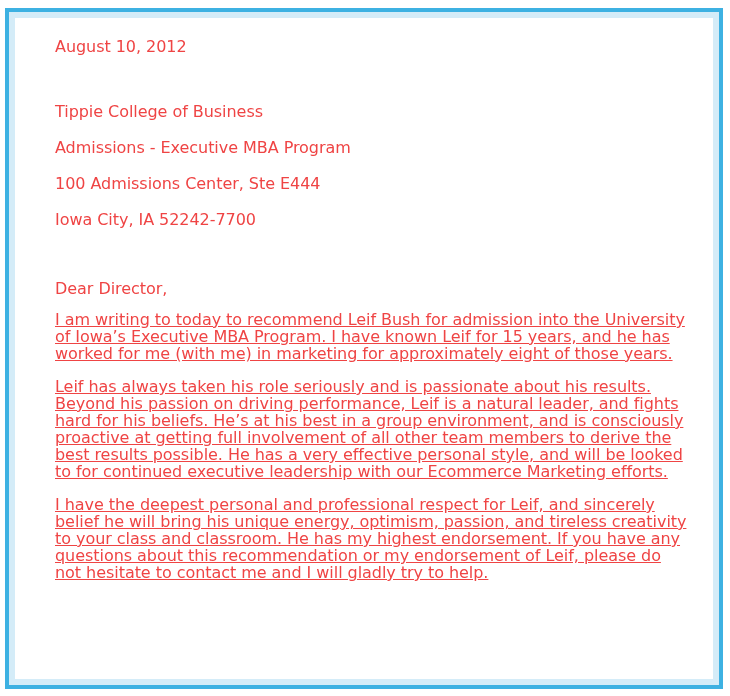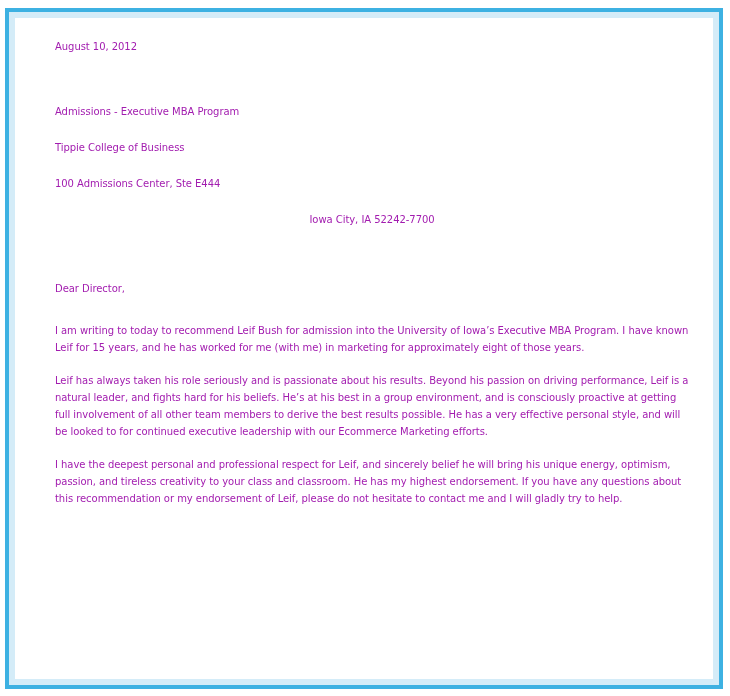--- a/index.html
+++ b/index.html
@@ -26,54 +26,54 @@
     box-sizing: border-box;
     border: 6px solid #d4ecf8;
     background: #ffffff;
   }
   .letter-content {
     box-sizing: border-box;
     width: 100%;
     height: 100%;
     padding: 20px 24px 18px 40px;
     font-family: "DejaVu Sans", "Liberation Sans", sans-serif;
-    font-size: 10px;
+    font-size: 16px;
     line-height: 17px;
     letter-spacing: -0.05px;
-    color: #a21caf;
+    color: #ef4444;
     overflow: hidden;
   }
   .date-line {
     margin: 0 0 48px 0;
   }
   .recipient-line {
     margin: 0 0 19px 0;
   }
   .recipient-line.last {
     margin-bottom: 52px;
-    text-align: center;
   }
   .salutation {
-    margin: 0 0 25px 0;
+    margin: 0 0 14px 0;
   }
   .body-paragraph {
     margin: 0 0 16px 0;
+    text-decoration: underline;
   }
 </style>
 </head>
 <body>
 
 <div class="letter-frame">
   <div class="letter-inner">
     <div class="letter-content">
 
       <div class="date-line">August 10, 2012</div>
 
+      <div class="recipient-line">Tippie College of Business</div>
       <div class="recipient-line">Admissions - Executive MBA Program</div>
-      <div class="recipient-line">Tippie College of Business</div>
       <div class="recipient-line">100 Admissions Center, Ste E444</div>
       <div class="recipient-line last">Iowa City, IA 52242-7700</div>
 
       <div class="salutation">Dear Director,</div>
 
       <p class="body-paragraph">I am writing to today to recommend Leif Bush for admission into the University of Iowa’s Executive MBA Program. I have known Leif for 15 years, and he has worked for me (with me) in marketing for approximately eight of those years.</p>
       <p class="body-paragraph">Leif has always taken his role seriously and is passionate about his results. Beyond his passion on driving performance, Leif is a natural leader, and fights hard for his beliefs. He’s at his best in a group environment, and is consciously proactive at getting full involvement of all other team members to derive the best results possible. He has a very effective personal style, and will be looked to for continued executive leadership with our Ecommerce Marketing efforts.</p>
       <p class="body-paragraph">I have the deepest personal and professional respect for Leif, and sincerely belief he will bring his unique energy, optimism, passion, and tireless creativity to your class and classroom. He has my highest endorsement. If you have any questions about this recommendation or my endorsement of Leif, please do not hesitate to contact me and I will gladly try to help.</p>
 
     </div>

